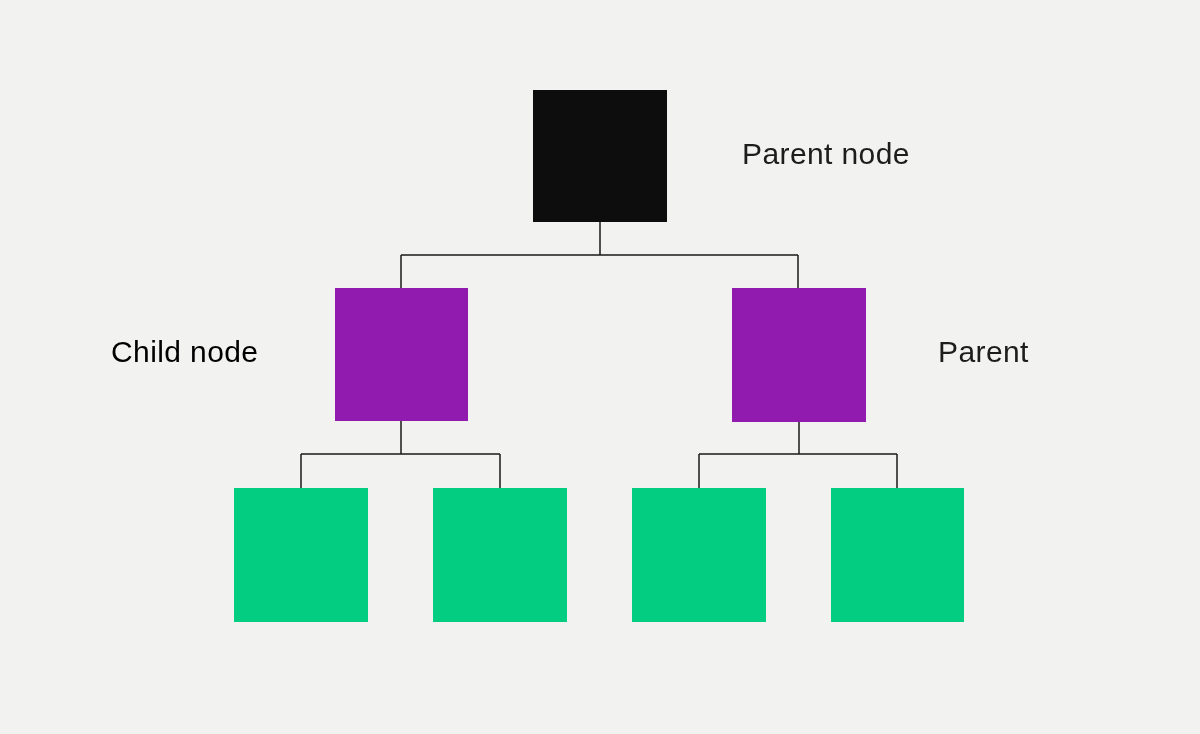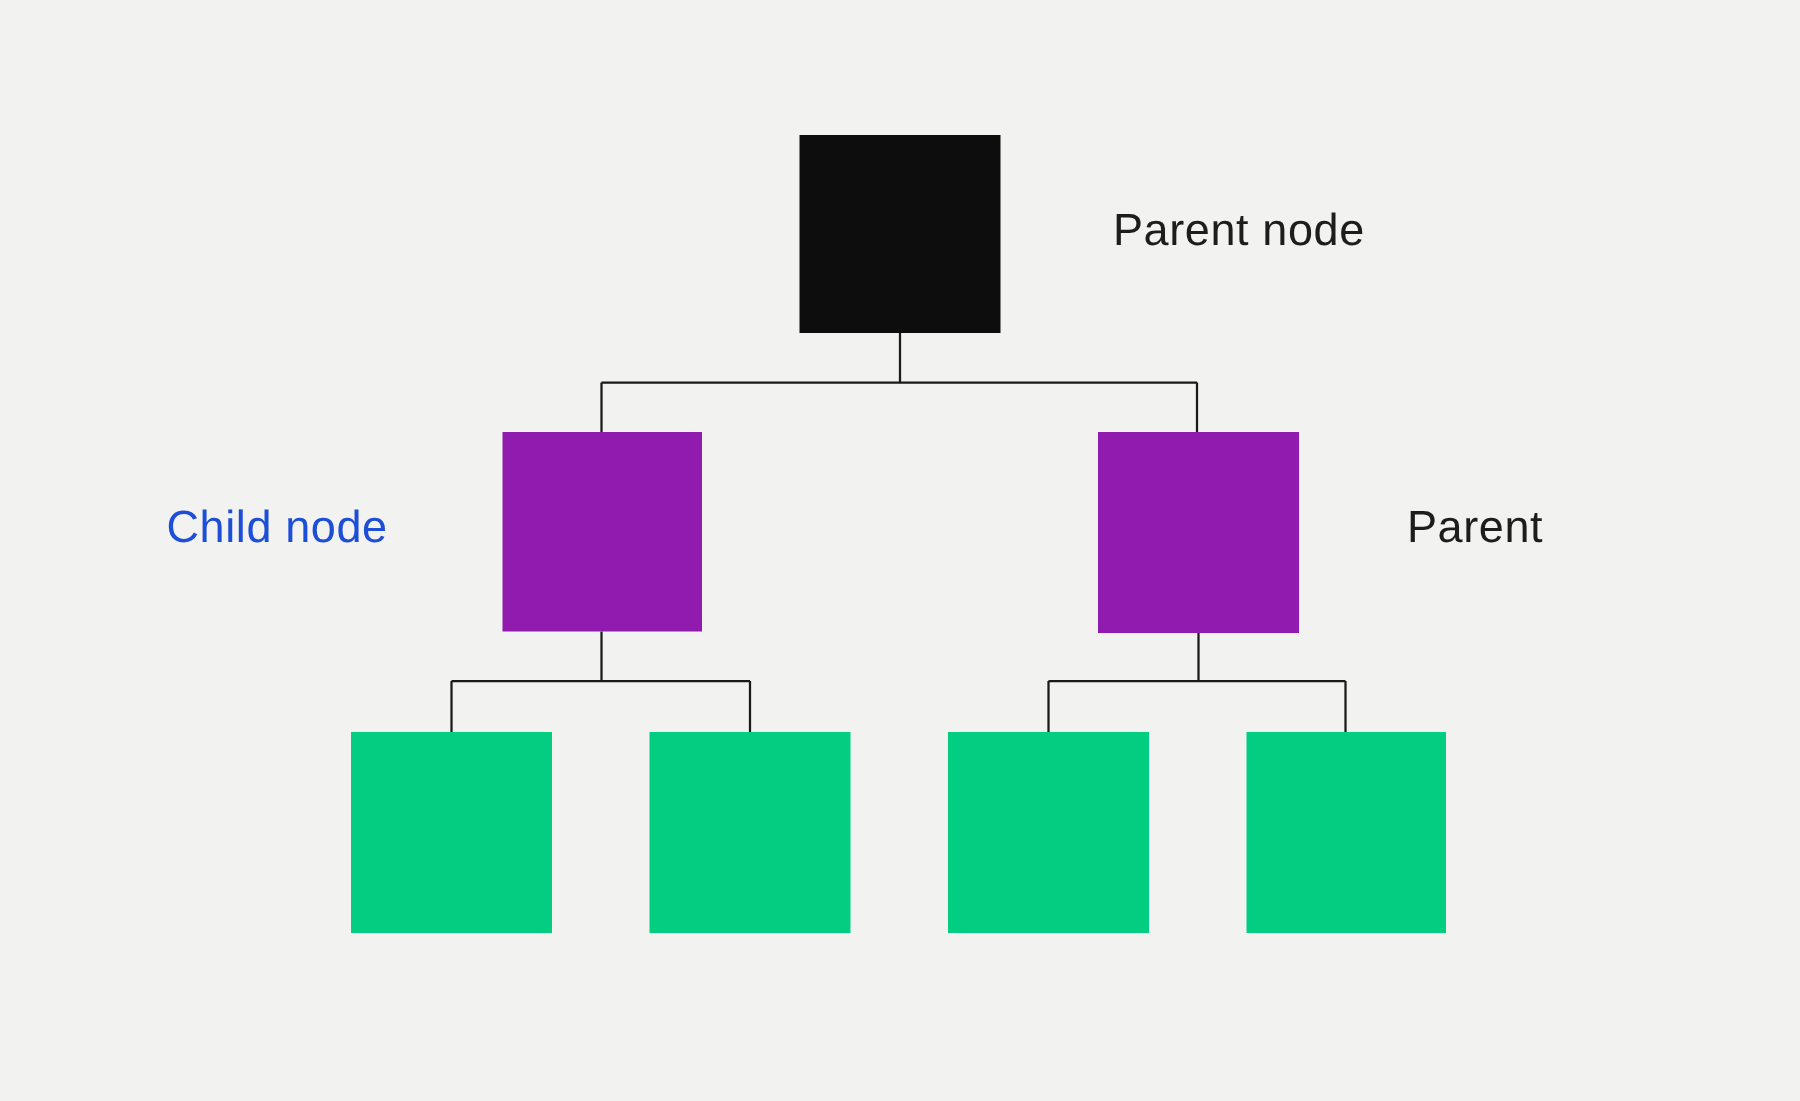--- a/index.html
+++ b/index.html
@@ -66,17 +66,17 @@
   <div class="node leaf-1" style="background: rgb(3, 205, 128);"></div>
 
   <div class="node leaf-2" style="background: rgb(3, 205, 128);"></div>
 
   <div class="node leaf-3" style="background: rgb(3, 205, 128);"></div>
 
   <div class="node leaf-4" style="background: rgb(3, 205, 128);"></div>
 
   <div class="label label-parent" style="color: rgb(29, 29, 29);">Parent node</div>
 
-  <div class="label label-child" style="color: #1d4ed8;">Child node</div>
+  <div class="label label-child" style="color: #000000;">Child node</div>
 
   <div class="label label-sibling" style="color: rgb(29, 29, 29);">Parent</div>
 
 </div>
 
 </body></html>

